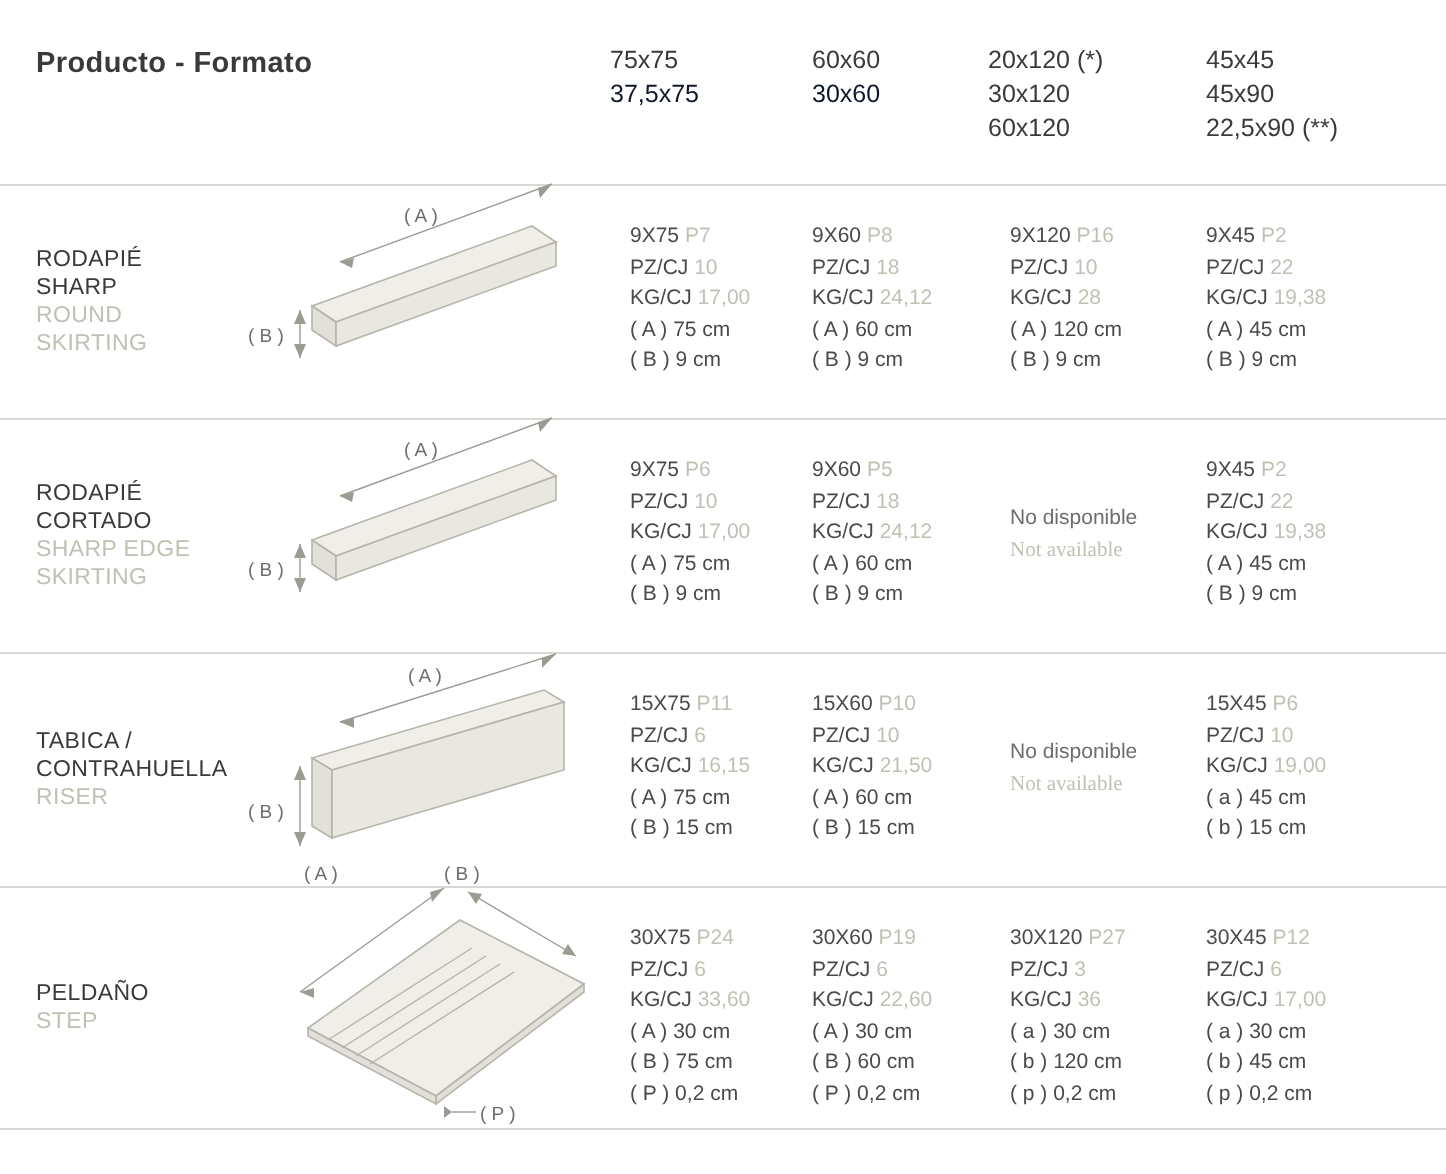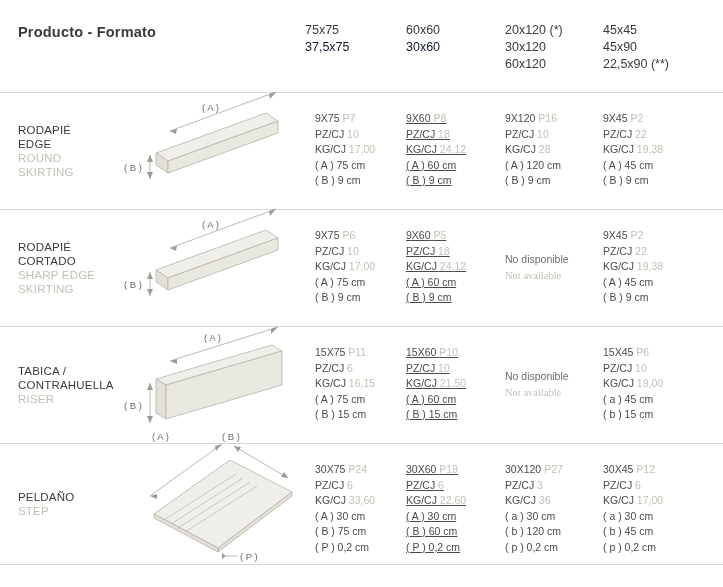--- a/index.html
+++ b/index.html
@@ -54,21 +54,21 @@
     font-size: 12.5px;
     font-weight: normal;
     color: #3a3a3a;
     line-height: 17px;
   }
   .hdr-col .sub {
     color: #0f172a;
   }
   .hdr-c1 { left: 305px; }
   .hdr-c2 { left: 406px; }
-  .hdr-c3 { left: 505px; }
+  .hdr-c3 { left: 494px; }
   .hdr-c4 { left: 603px; }
 
   
   .row {
     position: relative;
     border-top: 1px solid #d9d8d2;
     height: 117px;
     box-sizing: border-box;
   }
   .row.last { border-bottom: 1px solid #d9d8d2; height: 122px; }
@@ -96,21 +96,21 @@
 
   .cell {
     position: absolute;
     top: 18px;
     font-size: 10.5px;
     line-height: 15.5px;
     color: #4a4a4a;
     white-space: nowrap;
   }
   .c1 { left: 315px; }
-  .c2 { left: 406px; text-decoration: underline; }
+  .c2 { left: 406px; }
   .c3 { left: 505px; }
   .c4 { left: 603px; }
   .cell .grey { color: #c2c0b4; }
   .cell .na {
     color: #6d6d6d;
     display: block;
   }
   .cell .na .l2 { color: #c2c0b4; display: block; font-family: Liberation Serif, serif; }
   .na-block { padding-top: 24px; }
 
@@ -143,21 +143,21 @@
     <div class="hdr-col hdr-c4">
       <div>45x45</div>
       <div>45x90</div>
       <div>22,5x90 (**)</div>
     </div>
   </div>
 
   <div class="row">
     <div class="rowlabel">
       <div class="es">RODAPIÉ</div>
-      <div class="es">EDGE</div>
+      <div class="es">SHARP</div>
       <div class="en">ROUND</div>
       <div class="en">SKIRTING</div>
     </div>
 
     <div class="diagram">
       <svg width="172" height="117" viewBox="0 0 172 117">
 
         <polygon points="30,60 140,20 152,28 42,68" fill="#efeee9" stroke="#b6b4ab" stroke-width="0.8"></polygon>
         <polygon points="30,60 42,68 42,80 30,72" fill="#e2e0d8" stroke="#b6b4ab" stroke-width="0.8"></polygon>
         <polygon points="42,68 152,28 152,40 42,80" fill="#e8e7e0" stroke="#b6b4ab" stroke-width="0.8"></polygon>

